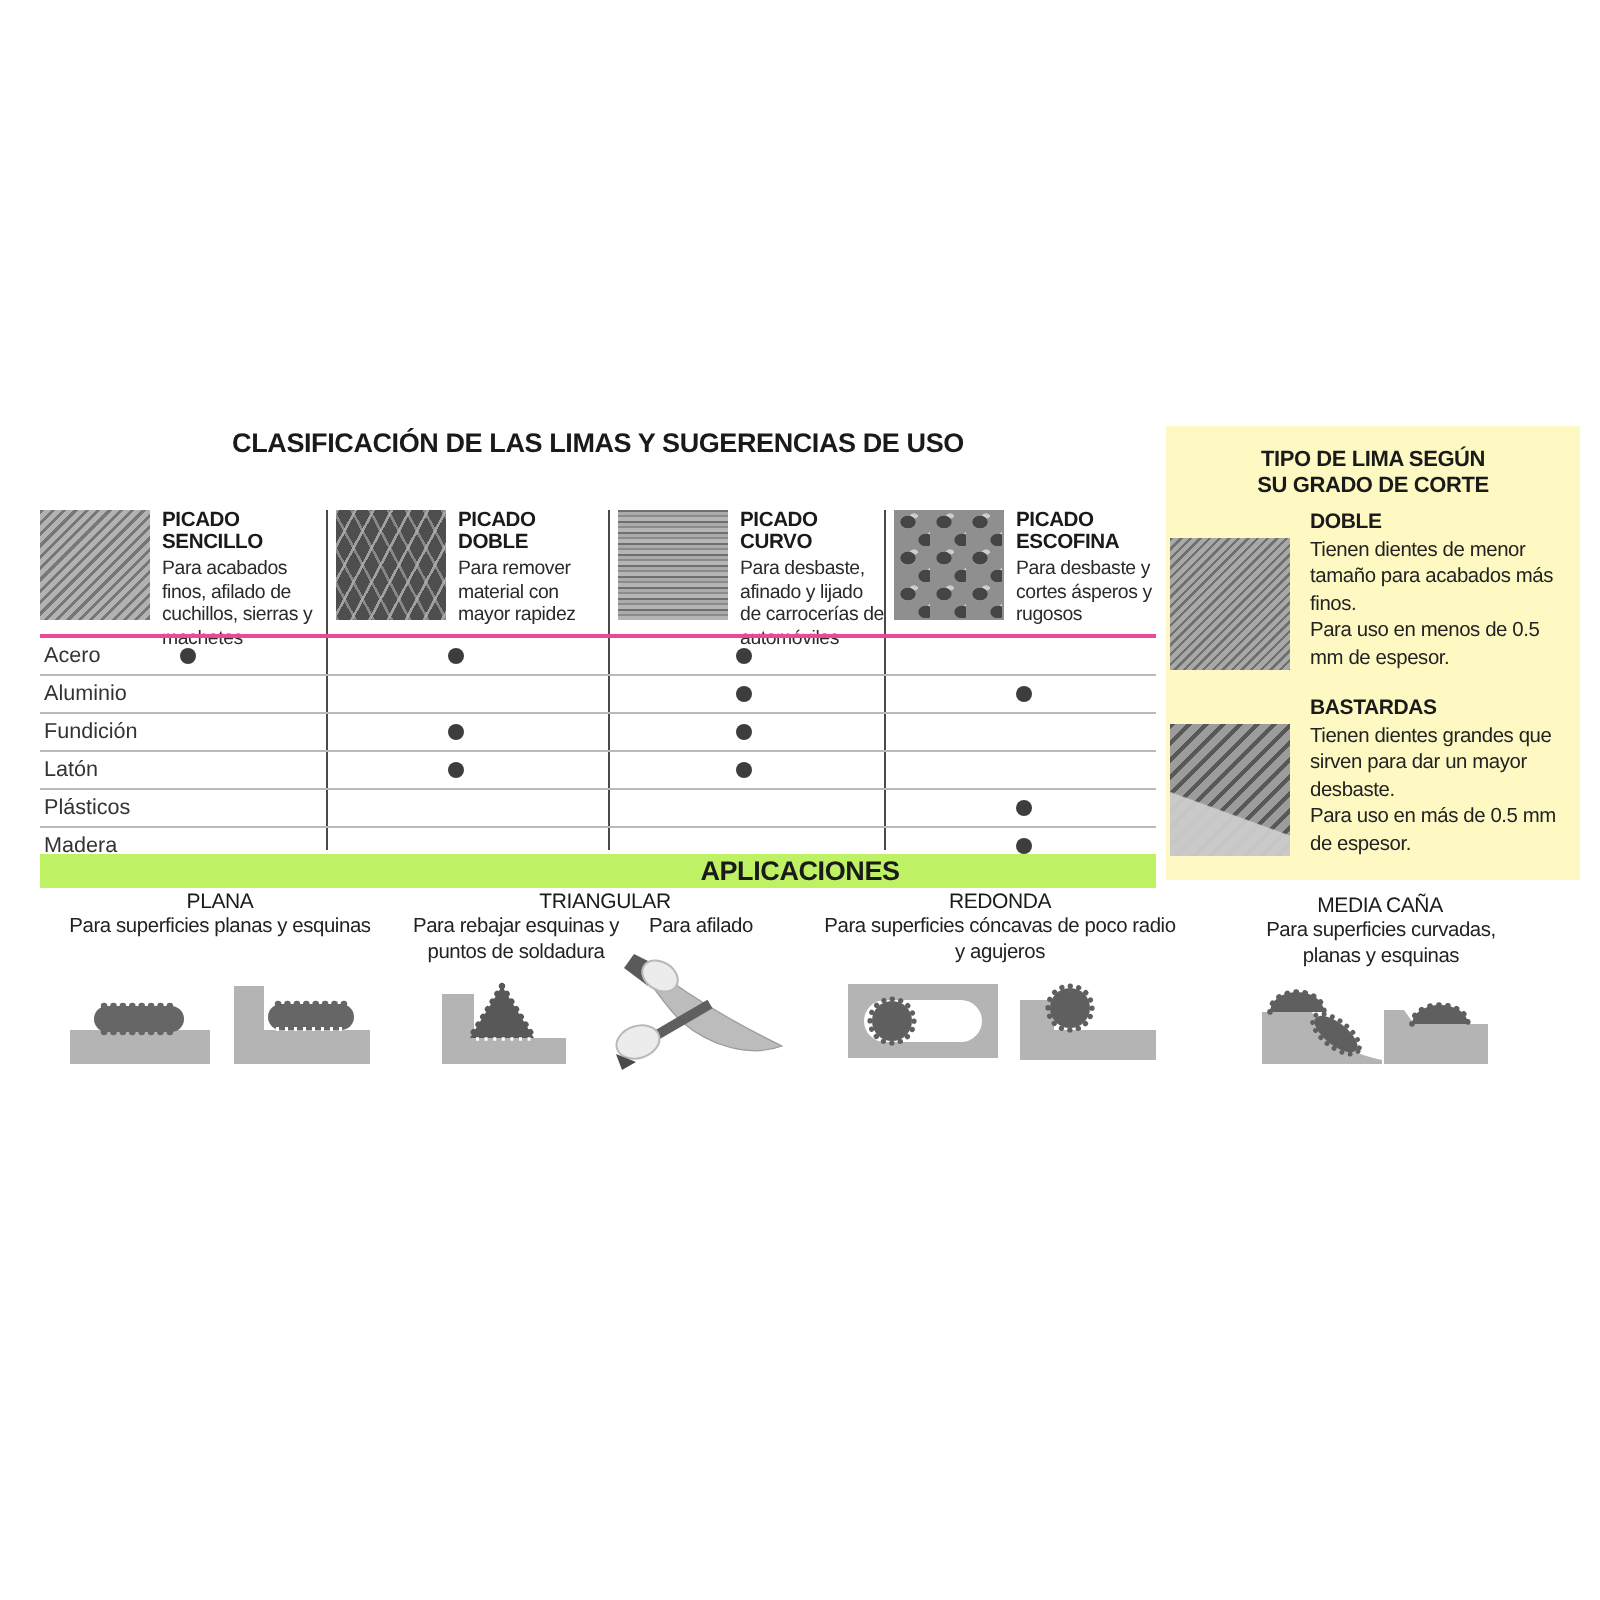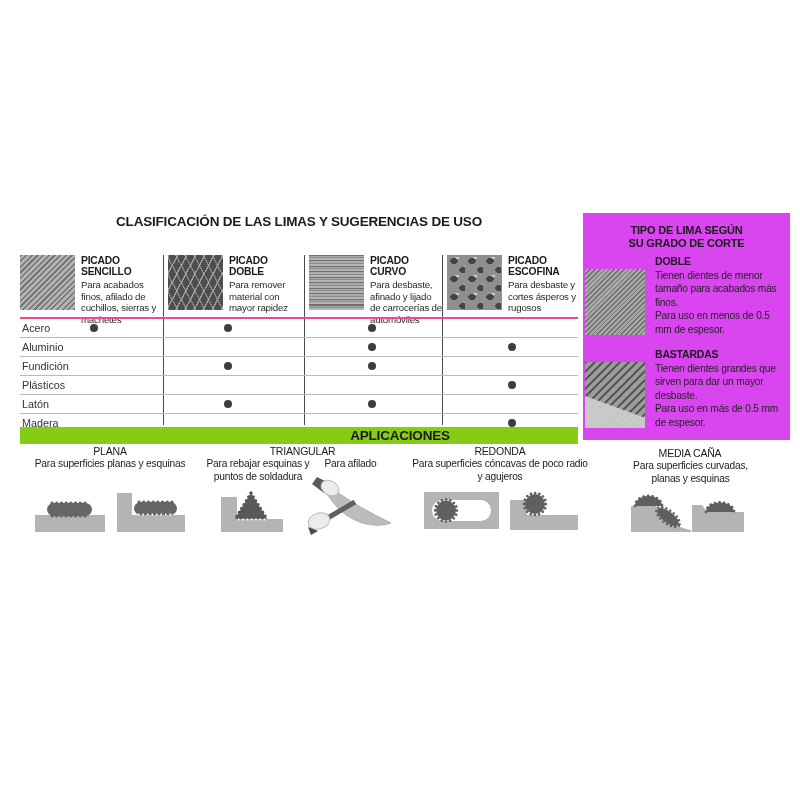--- a/index.html
+++ b/index.html
@@ -42,33 +42,33 @@
 
   
   .tbody{position:absolute;left:20px;top:317px;width:558px;border-bottom:1px solid #c2c2c2;}
   .trow{position:relative;height:18px;border-top:1px solid #b9b9b9;}
   .trow:first-child{border-top:2px solid #ec4899;}
   .trow-label{position:absolute;left:2px;top:0;line-height:18px;font-size:10.8px;color:#333;}
   .dot{position:absolute;top:5px;width:8px;height:8px;border-radius:50%;background:#3d3d3d;}
   .vline{position:absolute;top:255px;width:1px;height:170px;background:#4a4a4a;}
 
   
-  .sidebar{position:absolute;left:583px;top:213px;width:207px;height:227px;background:#d946ef;}
+  .sidebar{position:absolute;left:583px;top:213px;width:207px;height:227px;background:#fef9c3;}
   .sb-title{text-align:center;font-weight:bold;font-size:11px;line-height:13px;
             padding-top:11px;letter-spacing:-0.2px;}
   .grade-name{margin:5px 0 2px 72px;font-weight:bold;font-size:10.5px;letter-spacing:-0.2px;}
   .grade-row{display:flex;}
   .grade-tex{width:60px;height:66px;margin-left:2px;flex:0 0 auto;}
   .grade-text{margin-left:10px;width:128px;font-size:10.2px;line-height:13.4px;color:#222;
               letter-spacing:-0.2px;}
   .grade-text p{margin:0;}
   .grade + .grade .grade-name{margin-top:12px;}
 
   
-  .apps-bar{position:absolute;left:20px;top:427px;width:558px;height:17px;background:#84cc16;}
+  .apps-bar{position:absolute;left:20px;top:427px;width:558px;height:17px;background:#bef264;}
   .apps-bar-label{position:absolute;left:380px;top:0;transform:translateX(-50%);
                   font-weight:bold;font-size:13.5px;line-height:17px;letter-spacing:-0.2px;white-space:nowrap;}
   .app-title{position:absolute;font-weight:normal;font-size:10.5px;text-align:center;letter-spacing:-0.2px;}
   .app-caption{position:absolute;font-size:10.2px;line-height:12.6px;text-align:center;color:#222;
                letter-spacing:-0.2px;}
   .illus{position:absolute;}
 </style>
 </head>
 <body>
 
@@ -122,27 +122,27 @@
       <span class="trow-label">Aluminio</span>
     <span class="dot" style="left: 348px;"></span>
         <span class="dot" style="left: 488px;"></span>
       </div>
     <div class="trow">
       <span class="trow-label">Fundición</span>
     <span class="dot" style="left: 204px;"></span>
         <span class="dot" style="left: 348px;"></span>
       </div>
     <div class="trow">
-      <span class="trow-label">Plásticos</span>
-    <span class="dot" style="left: 488px;"></span>
-      </div>
-    <div class="trow">
       <span class="trow-label">Latón</span>
     <span class="dot" style="left: 204px;"></span>
         <span class="dot" style="left: 348px;"></span>
+      </div>
+    <div class="trow">
+      <span class="trow-label">Plásticos</span>
+    <span class="dot" style="left: 488px;"></span>
       </div>
     <div class="trow">
       <span class="trow-label">Madera</span>
     <span class="dot" style="left: 488px;"></span>
       </div>
   </div>
 
   <div class="sidebar">
     <div class="sb-title">
       <div>TIPO DE LIMA SEGÚN</div>

